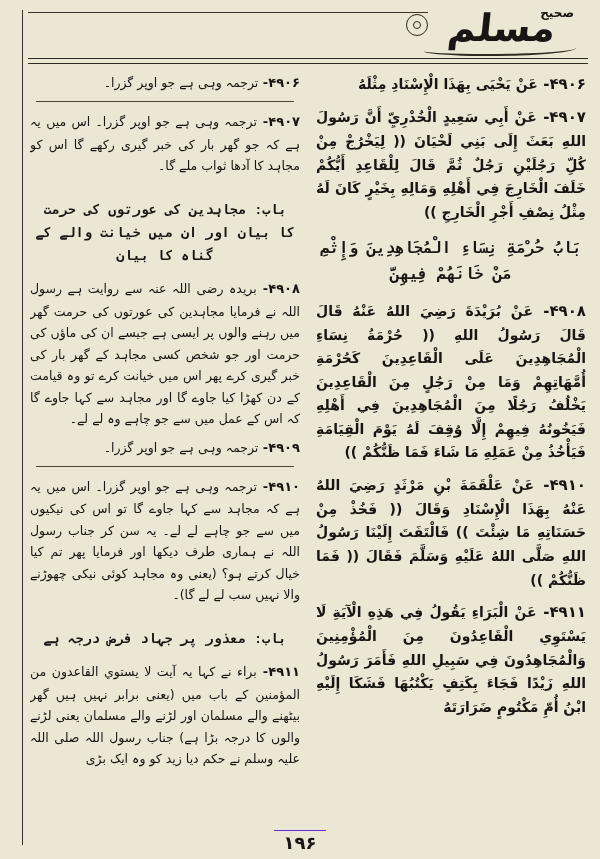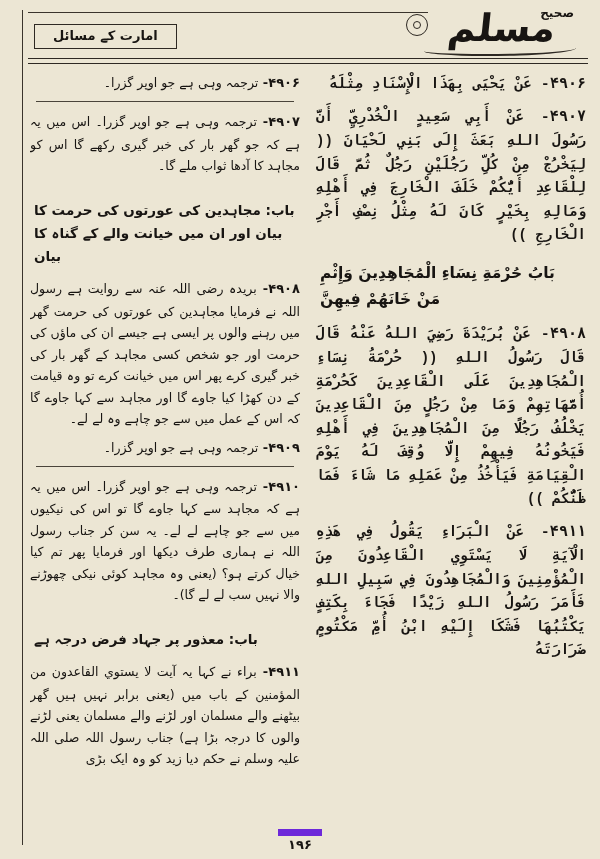--- a/index.html
+++ b/index.html
@@ -74,73 +74,74 @@
   .col { width:50%; direction:rtl; overflow:hidden; }
   .col-arabic {
     font-size:14px; font-weight:700; line-height:1.68;
     text-align:justify;
   }
   .col-urdu {
     font-size:12.5px; line-height:1.72;
     text-align:justify;
   }
   p.hadith { margin:0 0 7px 0; }
-  .col-arabic p.hadith { margin-bottom:8px;font-family:Liberation Mono, monospace; }
+  .col-arabic p.hadith { margin-bottom:8px; }
   span.num { font-weight:bold; }
   .col-arabic span.num { font-size:15px; }
   .col-urdu span.num { font-size:13px; font-weight:bold; }
   .heading {
-    font-weight:bold; text-align:left;
+    font-weight:bold; text-align:center;
     margin:12px 4px 10px 4px;
+    font-family:Liberation Mono, monospace;
   }
   .col-arabic .heading { font-size:15.5px; }
   .col-urdu .heading { font-size:13.5px; margin-top:22px; }
   .rule {
     border-top:1px solid #4a443a;
     margin:7px 6px 9px 6px;
   }
   
   .footer {
     position:absolute; bottom:6px; left:0; right:0;
     text-align:center;
   }
   .page-number {
     display:inline-block;
-    font-size:13px; font-weight:bold;
-    border-top:7px solid #6d28d9;
+    font-size:18px; font-weight:bold;
+    border-top:1px solid #6d28d9;
     padding:1px 10px 0 10px;
   }
 </style>
 </head>
 <body>
 
 <div class="page">
 
   <div class="page-left-rule"></div>
 
   <div class="header">
     <div class="header-topline"></div>
-    <div class="chapter-tab">امارت کے مسائل</div>
     <div class="calligraphy">
       <span class="small-title">صحيح</span>
       <span class="big-title">مسلم</span>
       <span class="swash"></span>
       <span class="seal">
           <span class="seal-dot"></span>
         </span>
     </div>
     <div class="header-bottomline"></div>
   </div>
 
   <div class="columns">
     <div class="col col-arabic" id="col-arabic">
         <p class="hadith"><span class="num">۴۹۰۶- </span>عَنْ يَحْيَى بِهَذَا الْإِسْنَادِ مِثْلَهُ</p>
         <p class="hadith"><span class="num">۴۹۰۷- </span>عَنْ أَبِي سَعِيدٍ الْخُدْرِيِّ أَنَّ رَسُولَ اللهِ بَعَثَ إِلَى بَنِي لَحْيَانَ (( لِيَخْرُجْ مِنْ كُلِّ رَجُلَيْنِ رَجُلٌ ثُمَّ قَالَ لِلْقَاعِدِ أَيُّكُمْ خَلَفَ الْخَارِجَ فِي أَهْلِهِ وَمَالِهِ بِخَيْرٍ كَانَ لَهُ مِثْلُ نِصْفِ أَجْرِ الْخَارِجِ ))</p>
         <div class="heading">بَابُ حُرْمَةِ نِسَاءِ الْمُجَاهِدِينَ وَإِثْمِ مَنْ خَانَهُمْ فِيهِنَّ</div>
         <p class="hadith"><span class="num">۴۹۰۸- </span>عَنْ بُرَيْدَةَ رَضِيَ اللهُ عَنْهُ قَالَ قَالَ رَسُولُ اللهِ (( حُرْمَةُ نِسَاءِ الْمُجَاهِدِينَ عَلَى الْقَاعِدِينَ كَحُرْمَةِ أُمَّهَاتِهِمْ وَمَا مِنْ رَجُلٍ مِنَ الْقَاعِدِينَ يَخْلُفُ رَجُلًا مِنَ الْمُجَاهِدِينَ فِي أَهْلِهِ فَيَخُونُهُ فِيهِمْ إِلَّا وُقِفَ لَهُ يَوْمَ الْقِيَامَةِ فَيَأْخُذُ مِنْ عَمَلِهِ مَا شَاءَ فَمَا ظَنُّكُمْ ))</p>
+        <p class="hadith"><span class="num">۴۹۱۰- </span>عَنْ عَلْقَمَةَ بْنِ مَرْثَدٍ رَضِيَ اللهُ عَنْهُ بِهَذَا الْإِسْنَادِ وَقَالَ (( فَخُذْ مِنْ حَسَنَاتِهِ مَا شِئْتَ )) فَالْتَفَتَ إِلَيْنَا رَسُولُ اللهِ صَلَّى اللهُ عَلَيْهِ وَسَلَّمَ فَقَالَ (( فَمَا ظَنُّكُمْ ))</p>
         <p class="hadith"><span class="num">۴۹۱۱- </span>عَنْ الْبَرَاءِ يَقُولُ فِي هَذِهِ الْآيَةِ لَا يَسْتَوِي الْقَاعِدُونَ مِنَ الْمُؤْمِنِينَ وَالْمُجَاهِدُونَ فِي سَبِيلِ اللهِ فَأَمَرَ رَسُولُ اللهِ زَيْدًا فَجَاءَ بِكَتِفٍ يَكْتُبُهَا فَشَكَا إِلَيْهِ ابْنُ أُمِّ مَكْتُومٍ ضَرَارَتَهُ</p>
       </div>
     <div class="col col-urdu" id="col-urdu">
         <p class="hadith"><span class="num">۴۹۰۶- </span>ترجمہ وہی ہے جو اوپر گزرا۔</p>
         <div class="rule"></div>
         <p class="hadith"><span class="num">۴۹۰۷- </span>ترجمہ وہی ہے جو اوپر گزرا۔ اس میں یہ ہے کہ جو گھر بار کی خبر گیری رکھے گا اس کو مجاہد کا آدھا ثواب ملے گا۔</p>
         <div class="heading">باب: مجاہدین کی عورتوں کی حرمت کا بیان اور ان میں خیانت والے کے گناہ کا بیان</div>
         <p class="hadith"><span class="num">۴۹۰۸- </span>بریدہ رضی اللہ عنہ سے روایت ہے رسول اللہ نے فرمایا مجاہدین کی عورتوں کی حرمت گھر میں رہنے والوں پر ایسی ہے جیسے ان کی ماؤں کی حرمت اور جو شخص کسی مجاہد کے گھر بار کی خبر گیری کرے پھر اس میں خیانت کرے تو وہ قیامت کے دن کھڑا کیا جاوے گا اور مجاہد سے کہا جاوے گا کہ اس کے عمل میں سے جو چاہے وہ لے لے۔</p>
         <p class="hadith"><span class="num">۴۹۰۹- </span>ترجمہ وہی ہے جو اوپر گزرا۔</p>
         <div class="rule"></div>

